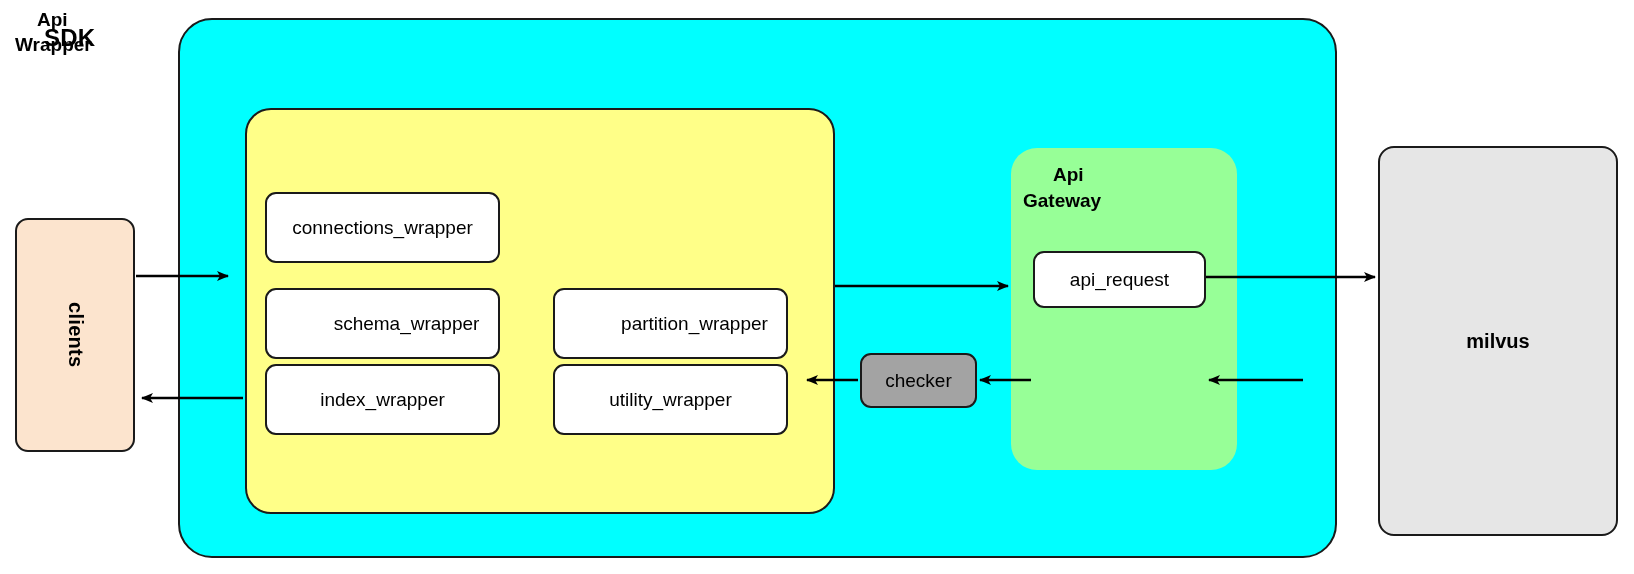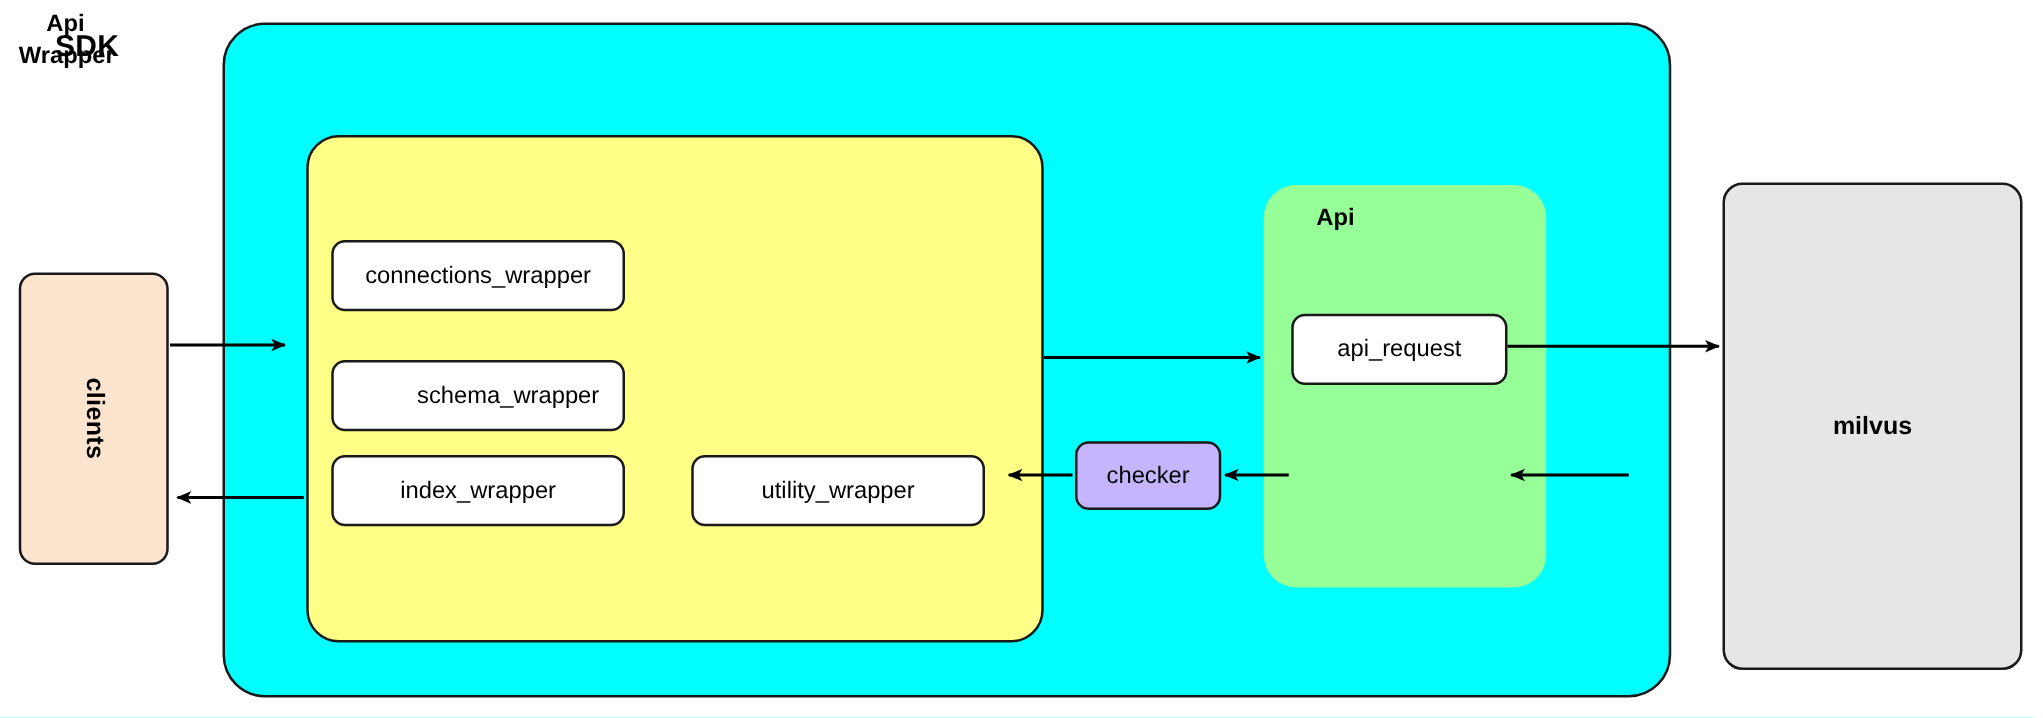--- a/index.html
+++ b/index.html
@@ -73,21 +73,21 @@
     width: 150px;
   }
   #api-wrapper-title .ln1 { display:block; padding-left: 22px; }
   #api-wrapper-title .ln2 { display:block; }
 
   .wrapper-cell {
     background: #ffffff;
     border-radius: 11px;
     font-size: 19px;
     width: 235px;
-    height: 57px;
+    height: 71px;
   }
   .wrapper-cell.col1 { left: 265px; }
   .wrapper-cell.col2 { left: 553px; }
   .wrapper-cell.row1 { top: 192px; }
   .wrapper-cell.row2 { top: 288px; padding-left: 48px; }
   .wrapper-cell.row3 { top: 364px; }
 
   
   #api-gateway-container {
     left: 1011px;
@@ -124,21 +124,21 @@
   }
   #node-api-request { top: 251px; }
   #node-api-response { top: 352px; }
 
   
   #node-checker {
     left: 860px;
     top: 353px;
     width: 117px;
     height: 55px;
-    background: #c4b5fd;
+    background: #a3a3a3;
     border-radius: 11px;
     font-size: 19px;
   }
 
   
   #node-clients {
     left: 15px;
     top: 218px;
     width: 120px;
     height: 234px;
@@ -191,30 +191,34 @@
     <span class="ln1">Api</span>
     <span class="ln2">Wrapper</span>
   </div>
 
   <div class="node wrapper-cell col1 row1">
     <span>connections_wrapper</span>
   </div>
   <div class="node wrapper-cell col1 row2">
     <span>schema_wrapper</span>
   </div>
+  <div class="node wrapper-cell col2 row2">
+    <span>partition_wrapper</span>
+  </div>
   <div class="node wrapper-cell col1 row3">
     <span>index_wrapper</span>
   </div>
   <div class="node wrapper-cell col2 row3">
     <span>utility_wrapper</span>
   </div>
 
   <div class="node" id="api-gateway-container"></div>
   <div id="api-gateway-title">
     <span class="ln1">Api</span>
+    <span class="ln2">Gateway</span>
   </div>
 
   <div class="node gateway-cell" id="node-api-request">
     <span>api_request</span>
   </div>
 
   <div class="node" id="node-checker">
     <span>checker</span>
   </div>
 

